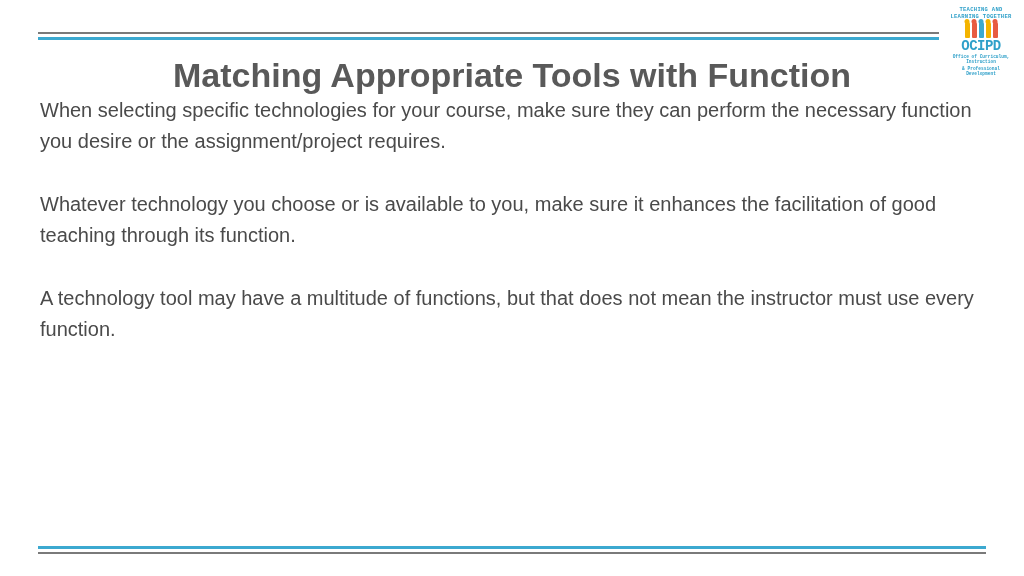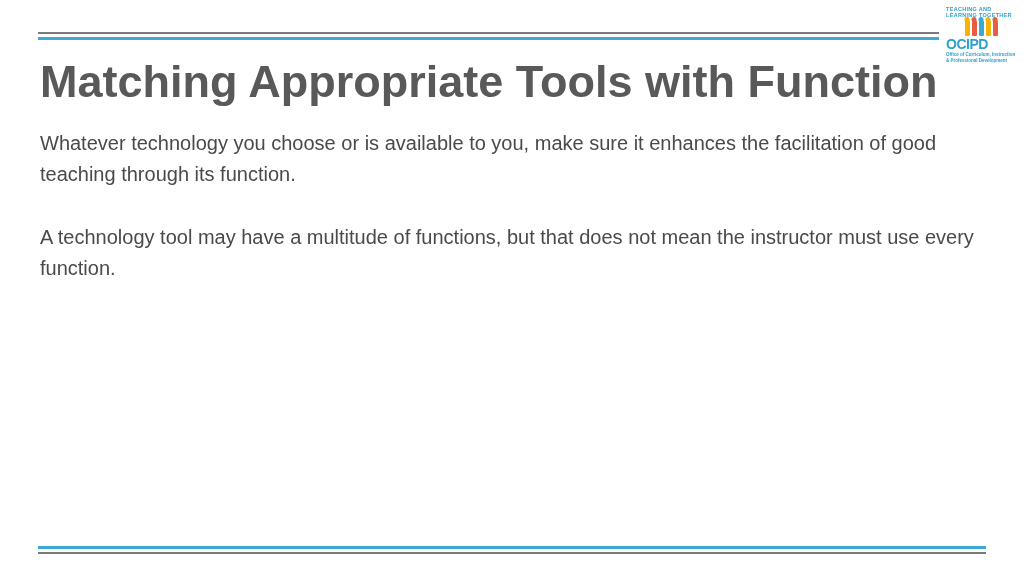--- a/index.html
+++ b/index.html
@@ -32,21 +32,22 @@
       background: #3ca9d0;
       margin-top: 3px;
     }
     .bottom-rule .rule-blue { margin-top: 0; }
     .bottom-rule .rule-gray { margin-top: 3px; }
     .logo {
       position: absolute;
       top: 6px;
       right: 8px;
       width: 70px;
-      text-align: left;
+      text-align: center;
+      font-family: Liberation Mono, monospace;
     }
     .logo-arc {
       font-size: 5.5px;
       color: #2fa0c9;
       letter-spacing: 0.3px;
       font-weight: bold;
     }
     .logo-keys {
       display: flex;
       justify-content: center;
@@ -89,24 +90,24 @@
       line-height: 1.2;
       margin-top: 1px;
     }
     .content {
       position: absolute;
       top: 56px;
       left: 40px;
       right: 40px;
     }
     .title {
-      font-size: 45px;
+      font-size: 34px;
       font-weight: bold;
       color: #595959;
-      margin-bottom: 20px;
+      text-align: center;
     }
     .body-text {
       font-size: 20px;
       color: #4a4a4a;
       line-height: 1.55;
     }
     .para { margin-bottom: 32px; }
   </style>
 </head>
 <body>
@@ -126,20 +127,21 @@
     <div class="key k5"></div>
   </div>
   <div class="logo-name">OCIPD</div>
   <div class="logo-sub">Office of Curriculum, Instruction</div>
   <div class="logo-sub">&amp; Professional Development</div>
 </div>
 
 <div class="content">
   <h1 class="title">Matching Appropriate Tools with Function</h1>
   <div class="body-text">
+    <p class="para">When selecting specific technologies for your course, make sure they can perform the necessary function you desire or the assignment/project requires.</p>
     <p class="para">Whatever technology you choose or is available to you, make sure it enhances the facilitation of good teaching through its function.</p>
     <p class="para">A technology tool may have a multitude of functions, but that does not mean the instructor must use every function.</p>
   </div>
 </div>
 
 <div class="bottom-rule">
   <div class="rule-blue"></div>
   <div class="rule-gray"></div>
 </div>
 

